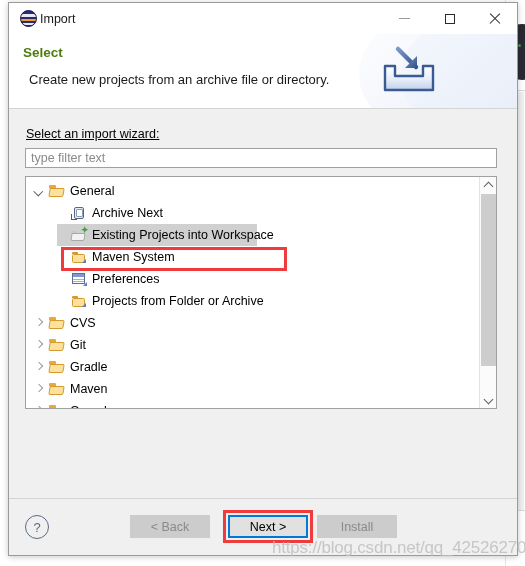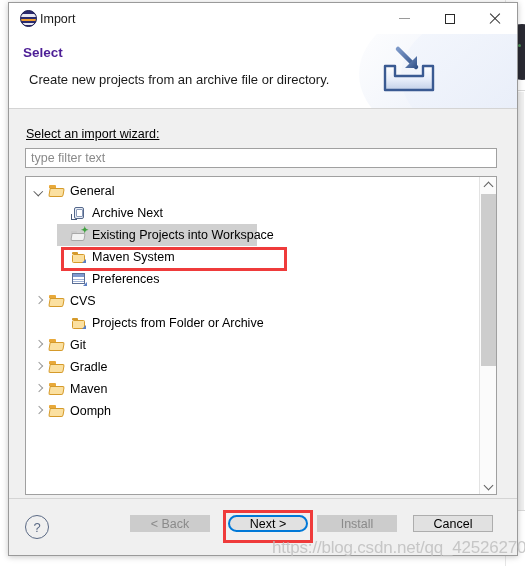--- a/index.html
+++ b/index.html
@@ -160,21 +160,21 @@
     background: #ffffff;
     border-bottom: 1px solid #d4d4d4;
     position: relative;
     overflow: hidden;
   }
   .banner-title {
     position: absolute;
     left: 14px; top: 11px;
     font-size: 13.5px;
     font-weight: bold;
-    color: #4c1d95;
+    color: #4d7c0f;
   }
   .banner-desc {
     position: absolute;
     left: 20px; top: 38px;
     font-size: 13px;
     color: #1a1a1a;
   }
   .banner-art {
     position: absolute;
     right: 0; top: 0;
@@ -227,21 +227,21 @@
     font-size: 12.5px;
     color: #8a8a8a;
     padding: 0 5px;
     outline: none;
   }
   .filter-input::placeholder { color: #8a8a8a; opacity: 1; }
 
   .tree-box {
     position: absolute;
     left: 16px; top: 67px;
-    width: 472px; height: 319px;
+    width: 472px; height: 233px;
     background: #ffffff;
     border: 1px solid #a0a0a0;
     box-sizing: border-box;
     overflow: hidden;
   }
   .tree-inner {
     position: absolute;
     left: 0; top: 3px; right: 17px; bottom: 0;
   }
   .tree-row {
@@ -446,42 +446,42 @@
     border-radius: 50%;
     border: 1.5px solid #5b6a85;
     color: #5b6a85;
     font-size: 13px;
     display: flex; align-items: center; justify-content: center;
     background: #f0f0f0;
   }
   .btn {
     position: absolute;
     top: 16px;
-    height: 17px;
+    height: 23px;
     font-size: 12.5px;
     display: flex; align-items: center; justify-content: center;
     box-sizing: border-box;
   }
   .btn.disabled {
     background: #cccccc;
     border: 1px solid #cccccc;
     color: #8a8a8a;
   }
   .btn.normal {
     background: #e1e1e1;
     border: 1px solid #adadad;
     color: #000000;
   }
   .btn.default {
     background: #e1e1e1;
     border: 2px solid #0078d7;
     color: #000000;
   }
   .btn-back   { left: 121px; width: 80px; }
-  .btn-next   { left: 219px; width: 80px; border-radius: 10px; }
+  .btn-next   { left: 219px; width: 80px; }
   .btn-finish { left: 308px; width: 80px; }
   .btn-cancel { left: 404px; width: 80px; }
 
   
   .watermark {
     position: absolute;
     left: 272px; top: 538px;
     font-size: 17px;
     font-family: "Liberation Sans", sans-serif;
     color: rgba(190,190,190,0.85);
@@ -625,39 +625,39 @@
               <span class="ic ic-pref">
                 <span class="sheet"></span>
                 <span class="hdr"></span>
                 <span class="l1"></span>
                 <span class="l2"></span>
                 <span class="fold"></span>
               </span>
               <span class="tree-label">Preferences</span>
             </div>
             <div class="tree-row">
+              <span style="display:inline-block;width:30px;flex:none;"></span>
+              <span class="twisty"></span>
+              <span style="display:inline-block;width:4px;flex:none;"></span>
+              <span class="ic ic-folder-closed">
+                <span class="tab"></span>
+                <span class="body"></span>
+                <span class="fold"></span>
+              </span>
+              <span class="tree-label">Projects from Folder or Archive</span>
+            </div>
+            <div class="tree-row">
               <span style="display:inline-block;width:8px;flex:none;"></span>
               <span class="twisty collapsed"></span>
               <span style="display:inline-block;width:4px;flex:none;"></span>
               <span class="ic ic-folder-open">
                 <span class="tab"></span>
                 <span class="body"></span>
               </span>
               <span class="tree-label">CVS</span>
-            </div>
-            <div class="tree-row">
-              <span style="display:inline-block;width:30px;flex:none;"></span>
-              <span class="twisty"></span>
-              <span style="display:inline-block;width:4px;flex:none;"></span>
-              <span class="ic ic-folder-closed">
-                <span class="tab"></span>
-                <span class="body"></span>
-                <span class="fold"></span>
-              </span>
-              <span class="tree-label">Projects from Folder or Archive</span>
             </div>
             <div class="tree-row">
               <span style="display:inline-block;width:8px;flex:none;"></span>
               <span class="twisty collapsed"></span>
               <span style="display:inline-block;width:4px;flex:none;"></span>
               <span class="ic ic-folder-open">
                 <span class="tab"></span>
                 <span class="body"></span>
               </span>
               <span class="tree-label">Git</span>
@@ -710,21 +710,20 @@
       </div>
 
       <div class="annot" style="left:52px; top:138px; width:226px; height:24px;"></div>
     </div>
 
     <div class="footer">
       <div class="help-btn">?</div>
       <div class="btn disabled btn-back">&lt; Back</div>
       <div class="btn default btn-next">Next &gt;</div>
       <div class="btn disabled btn-finish">Install</div>
-      <div class="btn normal btn-cancel">Cancel</div>
 
       <div class="annot" style="left:214px; top:11px; width:90px; height:33px;"></div>
     </div>
 
   </div>
 
   <div class="watermark">https://blog.csdn.net/qq_42526270</div>
 </div>
 
 </body></html>

